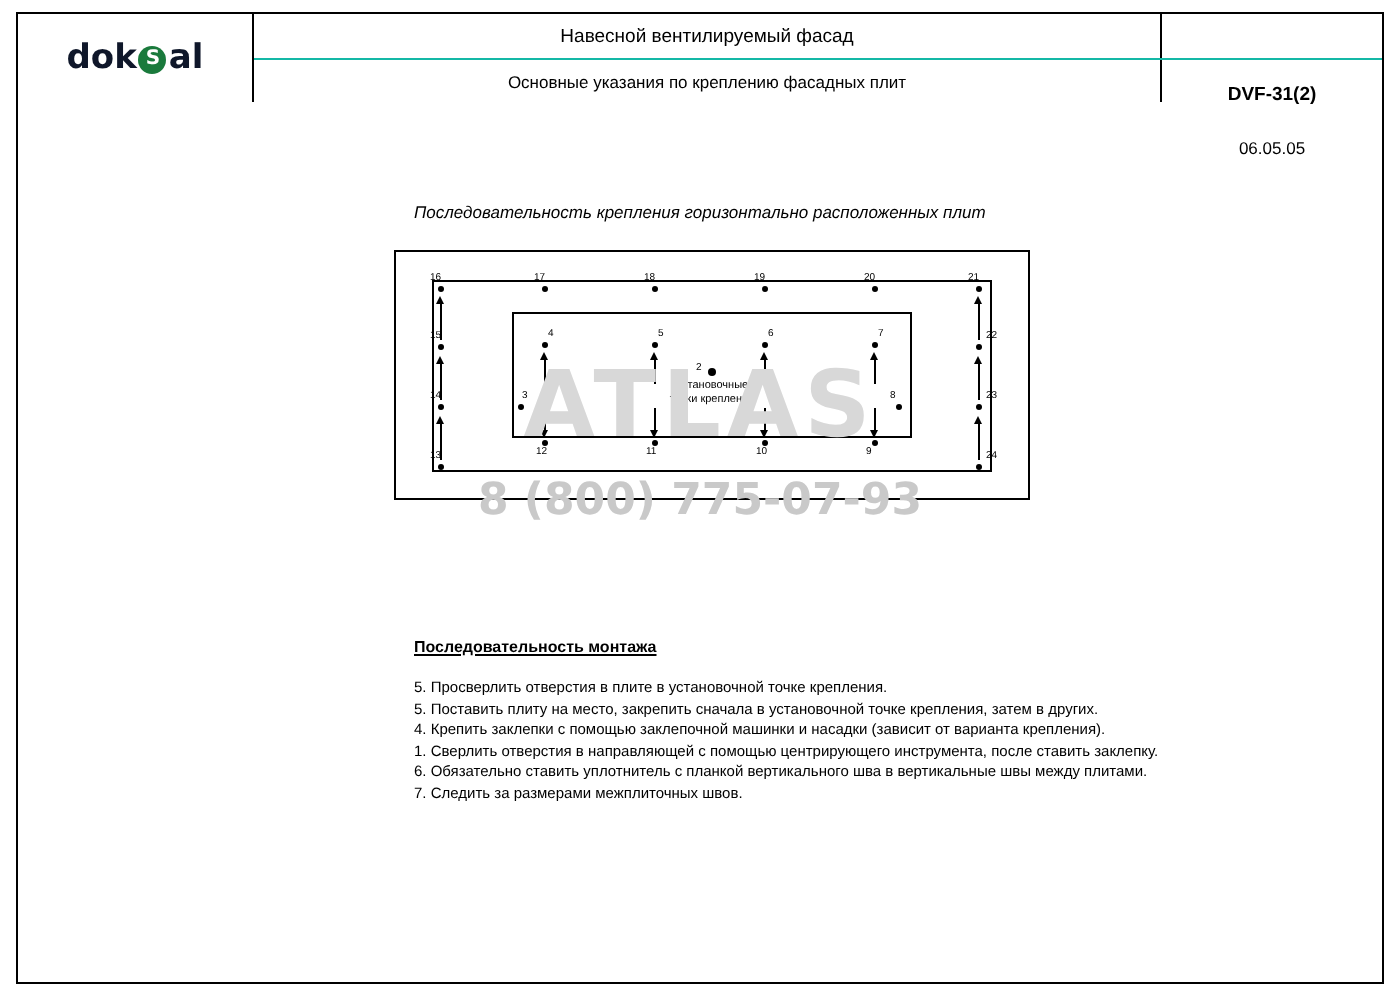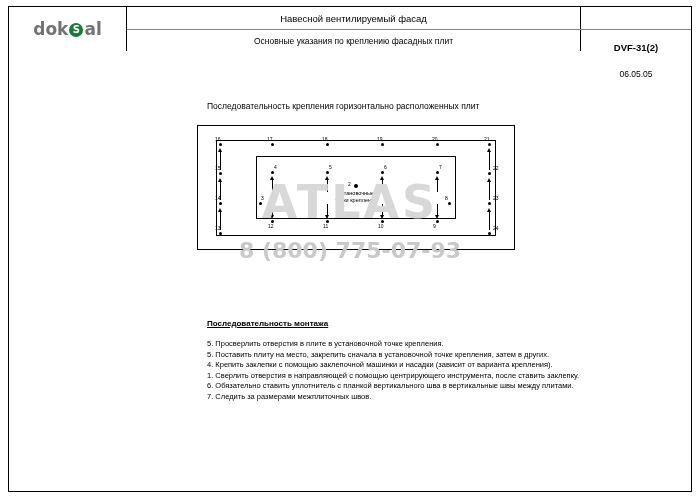--- a/index.html
+++ b/index.html
@@ -71,21 +71,21 @@
   }
   .logo-text {
     font-family: "DejaVu Sans", sans-serif;
     font-weight: bold;
     font-size: 17px;
     letter-spacing: 0px;
     color: #111;
     display: flex;
     align-items: center;
   }
-  .logo-text .dark { color: #737373; }
+  .logo-text .dark { color: #0f172a; }
   .logo-circle {
     display: inline-block;
     width: 14px;
     height: 14px;
     border-radius: 50%;
     background: #1a7a3c;
     color: #fff;
     font-size: 10px;
     line-height: 14px;
     text-align: center;
@@ -139,20 +139,21 @@
     height: 440px;
   }
 
   .diagram-heading {
     position: absolute;
     left: 198px;
     top: 50px;
     font-size: 8.5px;
     color: #000;
     white-space: nowrap;
+    font-style: italic;
   }
 
   
   .diagram {
     position: absolute;
     left: 188px;
     top: 74px;
     width: 318px;
     height: 125px;
     border: 1px solid #000;

